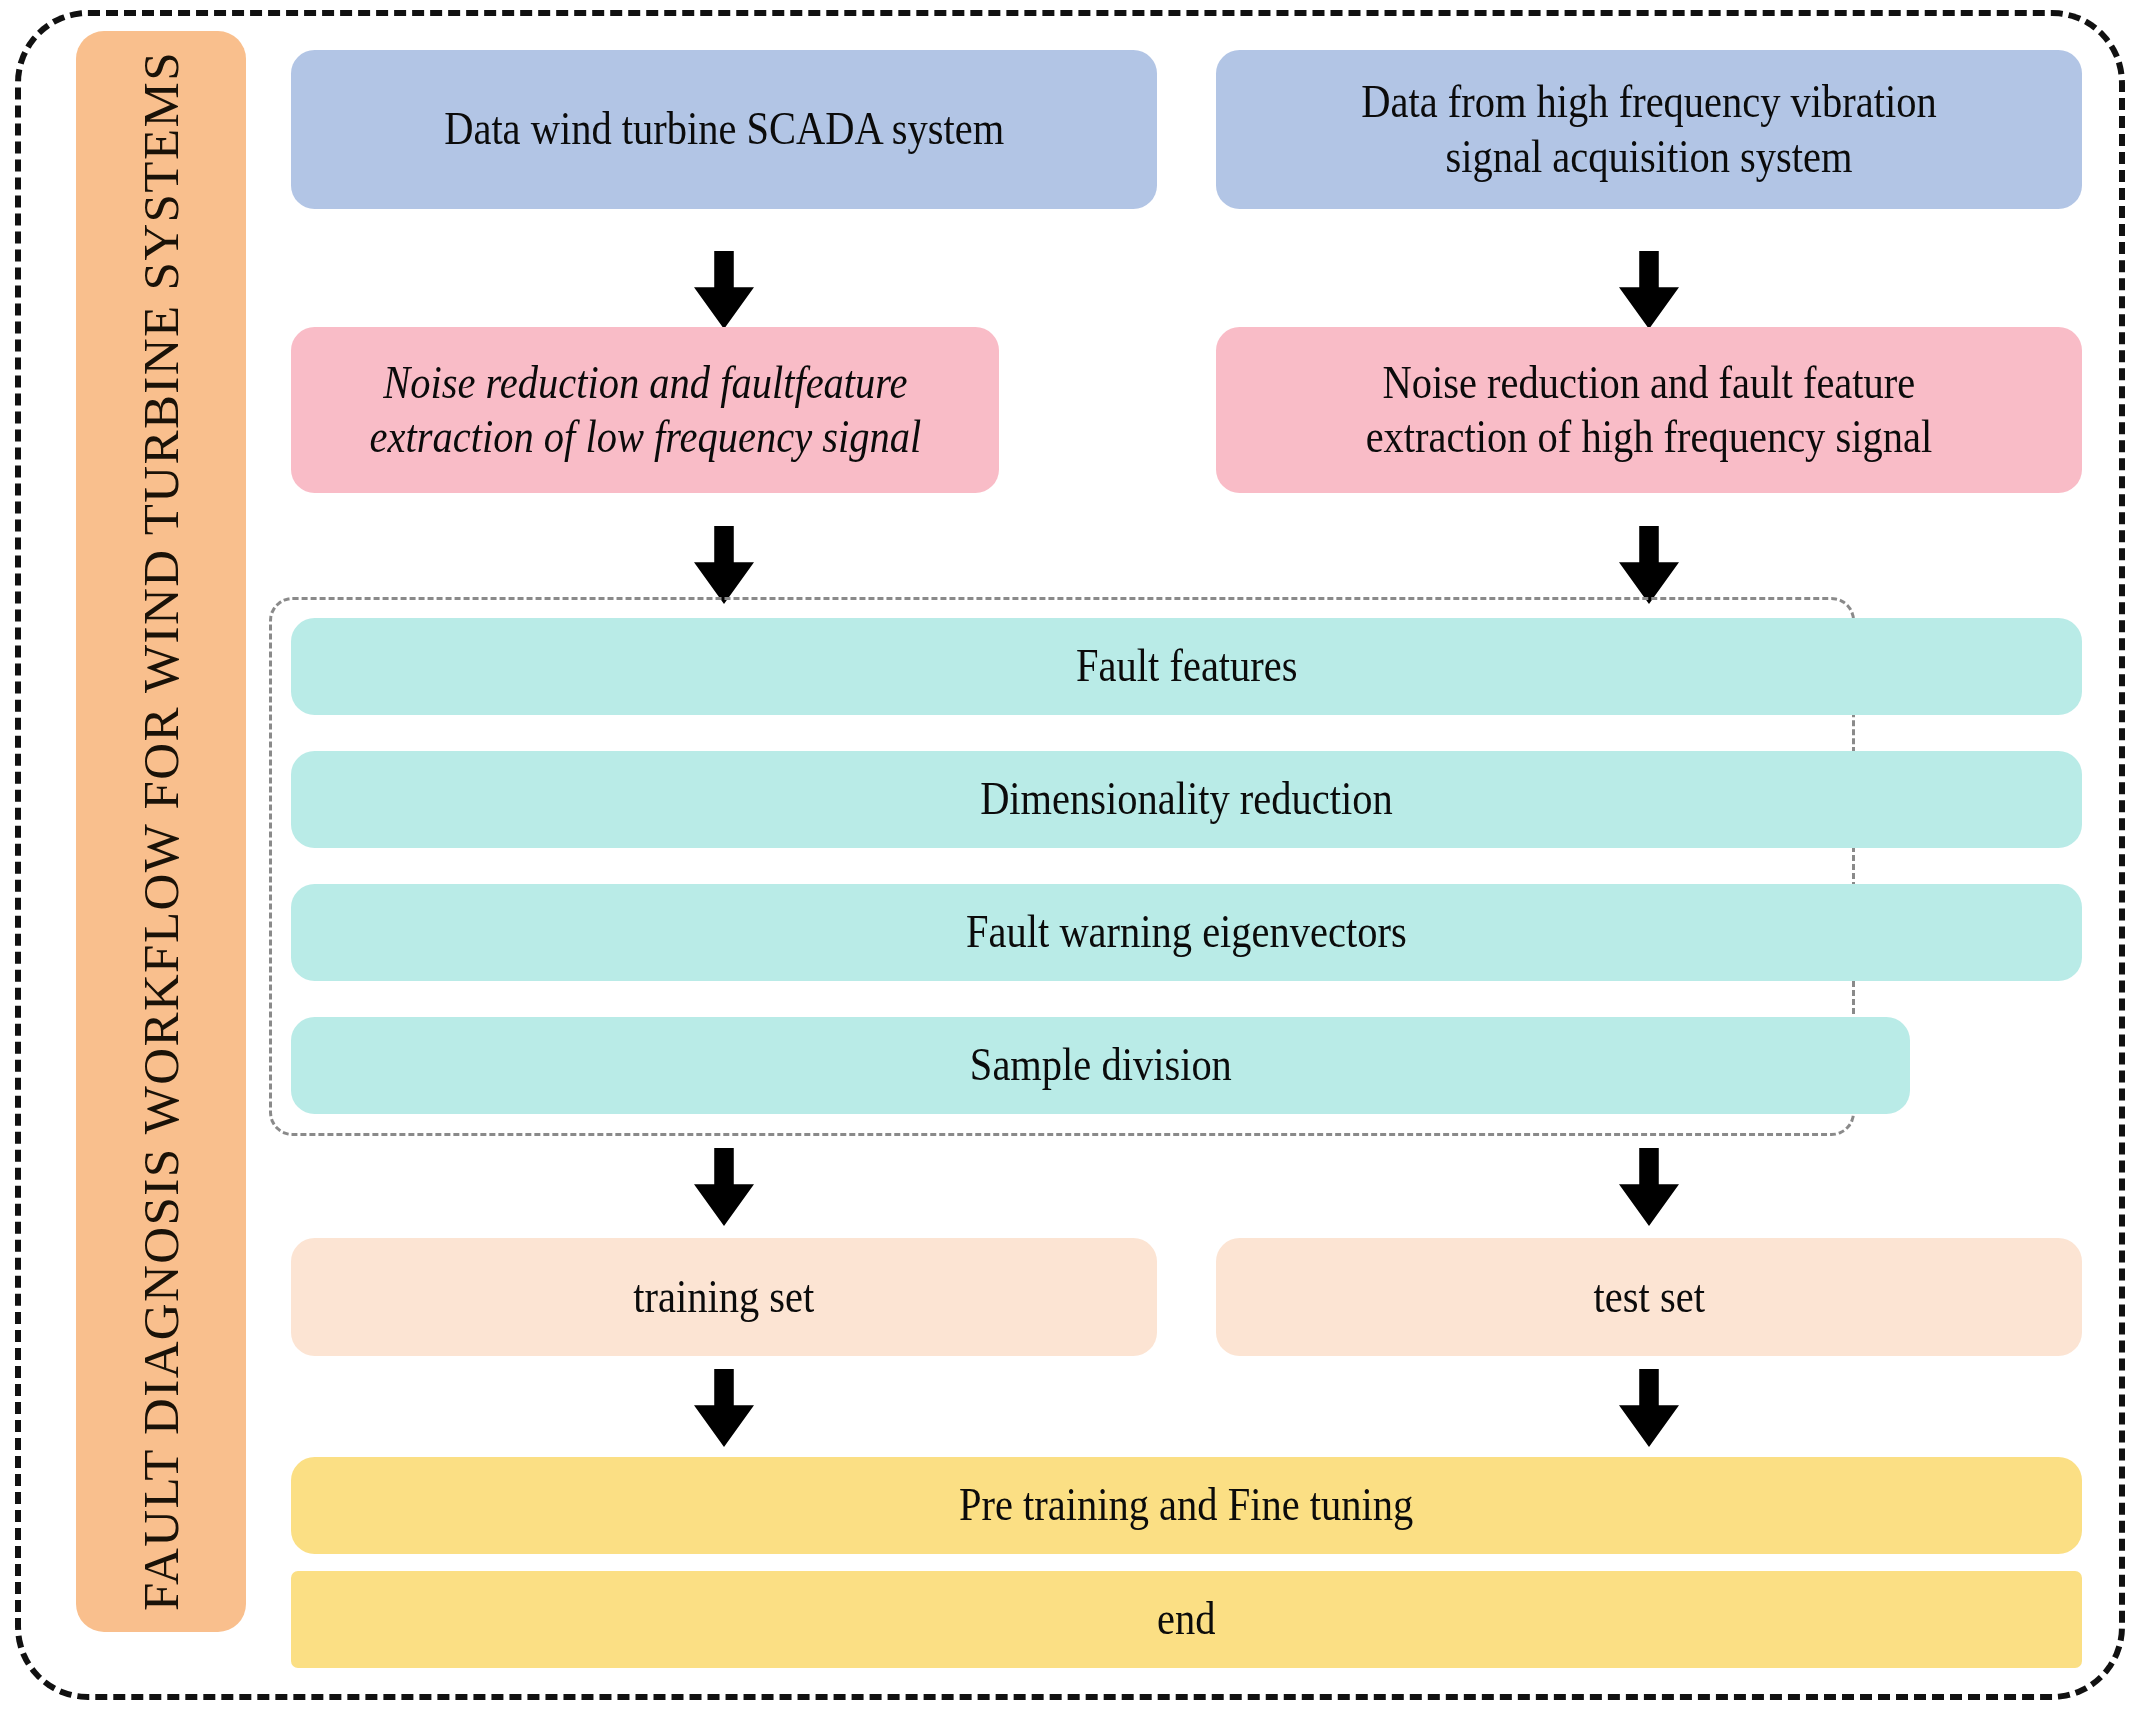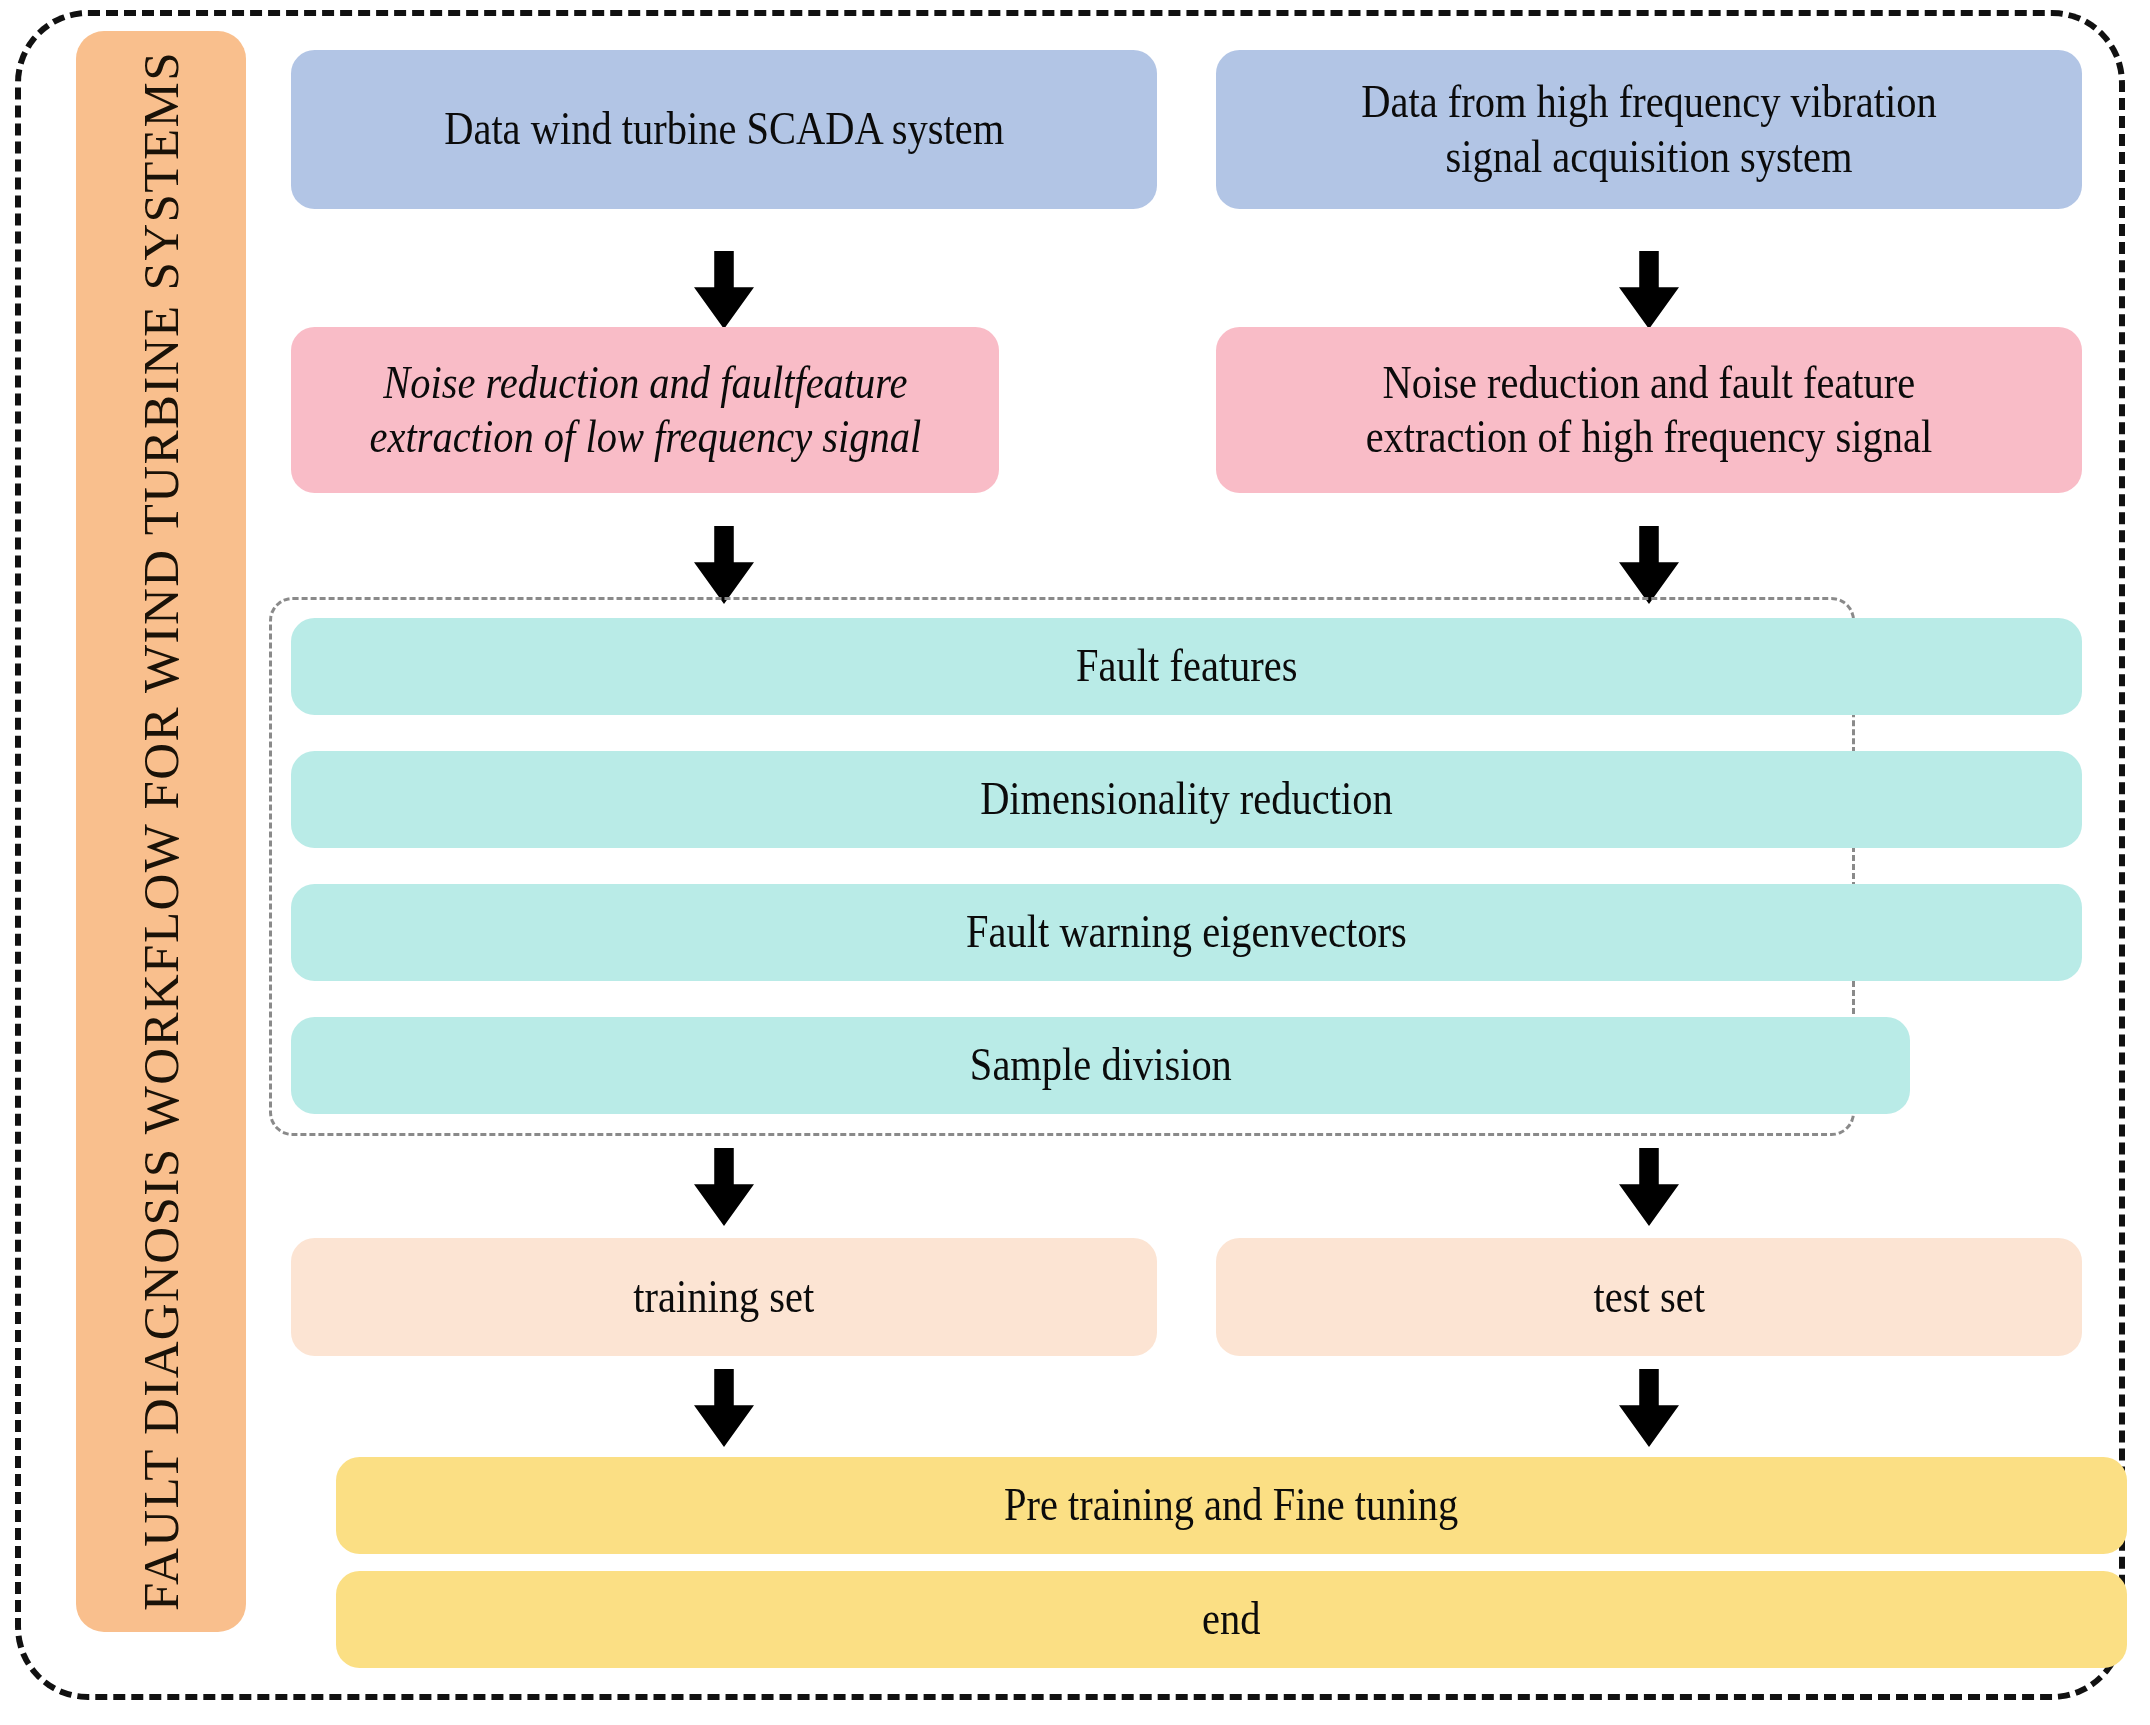--- a/index.html
+++ b/index.html
@@ -70,21 +70,21 @@
     display: block;
     font-size: 46px;
     transform: scaleX(0.88);
     white-space: pre-line;
   }
 
   .blue  { background: #b2c5e5; }
   .pink  { background: #f9bcc7; }
   .teal  { background: #b9ebe7; }
   .peach { background: #fce4d3; align-items: center; }
-  .yellow{ background: #fbdf84; margin-left: 45px; }
+  .yellow{ background: #fbdf84; }
 
   
   #feature-group-border {
     position: absolute;
     left: 269px;
     top: 597px;
     width: 1586px;
     height: 539px;
     border: 3.5px dashed #8a8a8a;
     border-radius: 23.6px;
@@ -194,16 +194,16 @@
 <div class="arrow-down" style="left:1619px; top:1369px;">
   <svg viewBox="0 0 86 112" preserveAspectRatio="none">
     <polygon points="29,0 57,0 57,52 86,52 43,112 0,52 29,52" fill="#000000"></polygon>
   </svg>
 </div>
 
 <div class="node yellow" style="left:291px; top:1457px; width:1791px; height:97px;">
   <span class="label">Pre training and Fine tuning</span>
 </div>
 
-<div class="node yellow" style="left:291px; top:1571px; width:1791px; height:97px;">
+<div class="node yellow" style="left:291px; top:1571px; width:1791px; height:97px;border-radius:7px;">
   <span class="label">end</span>
 </div>
 
 
 </body></html>

